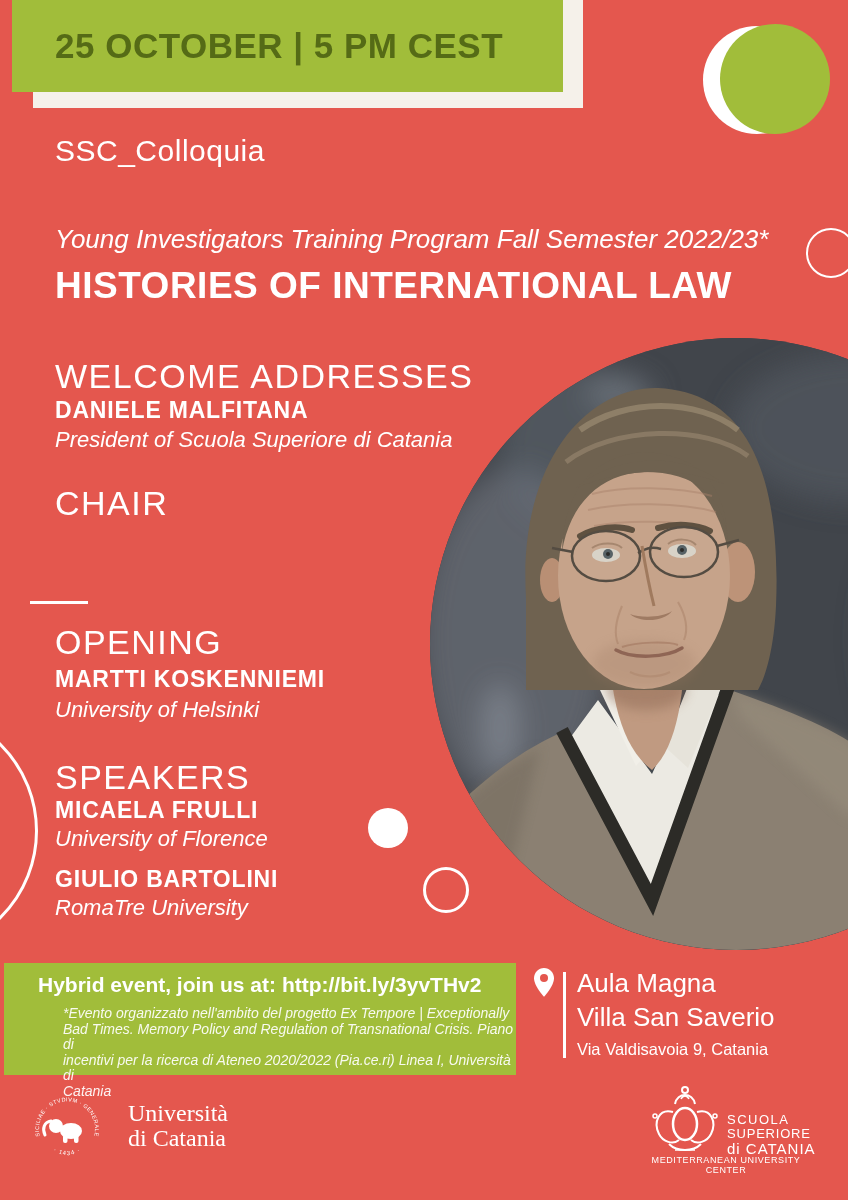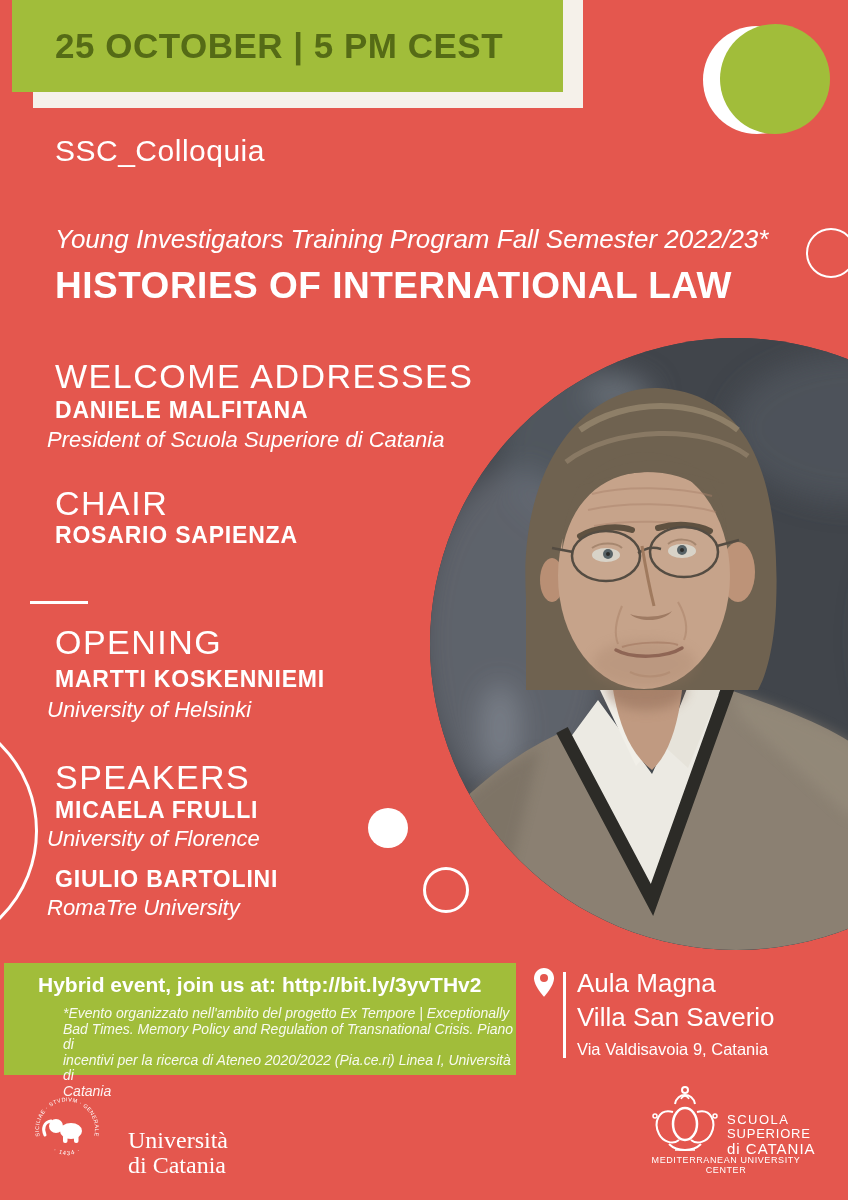--- a/index.html
+++ b/index.html
@@ -26,42 +26,42 @@
   .c-fill-sm{left:368px;top:808px;width:40px;height:40px;background:#fff;}
   .c-outline-sm{left:423px;top:867px;width:46px;height:46px;border:3px solid #fff;background:transparent;}
   .c-arc-left{left:-208px;top:708px;width:246px;height:246px;border:3px solid #fff;background:transparent;}
 
   .brand{left:55px;top:134px;font-size:30px;letter-spacing:.5px;font-weight:400;}
   .program{left:55px;top:224px;font-size:26px;font-style:italic;font-weight:400;}
   .headline{left:55px;top:265px;font-size:37px;font-weight:800;letter-spacing:.5px;white-space:nowrap;}
 
   .sec-head{left:55px;font-size:34px;font-weight:400;letter-spacing:1.5px;}
   .p-name{left:55px;font-size:23px;font-weight:700;letter-spacing:.8px;}
-  .p-affil{left:47px;font-size:22px;font-style:italic;}
+  .p-affil{left:55px;font-size:22px;font-style:italic;}
   .divider{left:30px;top:601px;width:58px;height:3px;background:#fff;}
 
   
   .photo{left:430px;top:338px;width:612px;height:612px;border-radius:50%;overflow:hidden;background:#41454b;}
 
   
   .hybrid-box{left:4px;top:963px;width:512px;height:112px;background:var(--green);}
   .hybrid-line{position:absolute;left:34px;top:10px;font-size:21px;font-weight:700;white-space:nowrap;color:#fff;}
   .hybrid-url{color:#fff;text-decoration:none;}
   .footnote{position:absolute;left:38px;top:43px;font-size:14px;line-height:15.6px;font-style:italic;color:rgba(255,255,255,.92);margin-left:21px;}
 
   
   .pin{left:533px;top:967px;}
   .vline{left:563px;top:972px;width:3px;height:86px;background:#fff;}
   .venue1{left:577px;top:968px;font-size:26px;font-weight:400;}
   .venue2{left:577px;top:1002px;font-size:26px;font-weight:400;}
   .venue3{left:577px;top:1040px;font-size:16.5px;font-weight:400;}
 
   
   .seal{left:30px;top:1090px;}
-  .unict-name{left:128px;top:1101px;font-family:"Liberation Serif",serif;font-size:24px;line-height:25px;color:#fff;margin-top:27px;}
+  .unict-name{left:128px;top:1101px;font-family:"Liberation Serif",serif;font-size:24px;line-height:25px;color:#fff;}
   .ssc-emblem{left:645px;top:1082px;}
   .ssc-text{left:727px;top:1113px;color:#fff;}
   .ssc-l1{font-size:13px;letter-spacing:1.5px;line-height:14px;}
   .ssc-l2{font-size:13px;letter-spacing:.8px;line-height:14px;}
   .ssc-l3{font-size:15px;letter-spacing:1px;line-height:16px;}
   .ssc-l4{position:absolute;left:641px;top:1155px;width:170px;font-size:9px;letter-spacing:.6px;text-align:center;color:#fff;}
 </style>
 </head>
 <body>
 
@@ -166,21 +166,20 @@
 
   <div class="abs circle c-fill-sm"></div>
   <div class="abs circle c-outline-sm"></div>
   <div class="abs circle c-arc-left"></div>
 
   <div class="abs white sec-head" style="top:357px">WELCOME ADDRESSES</div>
   <div class="abs white p-name" style="top:397px">DANIELE MALFITANA</div>
   <div class="abs white p-affil" style="top:427px">President of Scuola Superiore di Catania</div>
 
   <div class="abs white sec-head" style="top:484px">CHAIR</div>
-  <div class="abs white p-name" style="top:522px">ROSARIO SAPIENZA</div>
 
   <div class="abs divider"></div>
 
   <div class="abs white sec-head" style="top:623px">OPENING</div>
   <div class="abs white p-name" style="top:666px">MARTTI KOSKENNIEMI</div>
   <div class="abs white p-affil" style="top:697px">University of Helsinki</div>
 
   <div class="abs white sec-head" style="top:758px">SPEAKERS</div>
   <div class="abs white p-name" style="top:797px">MICAELA  FRULLI</div>
   <div class="abs white p-affil" style="top:826px">University of Florence</div>

